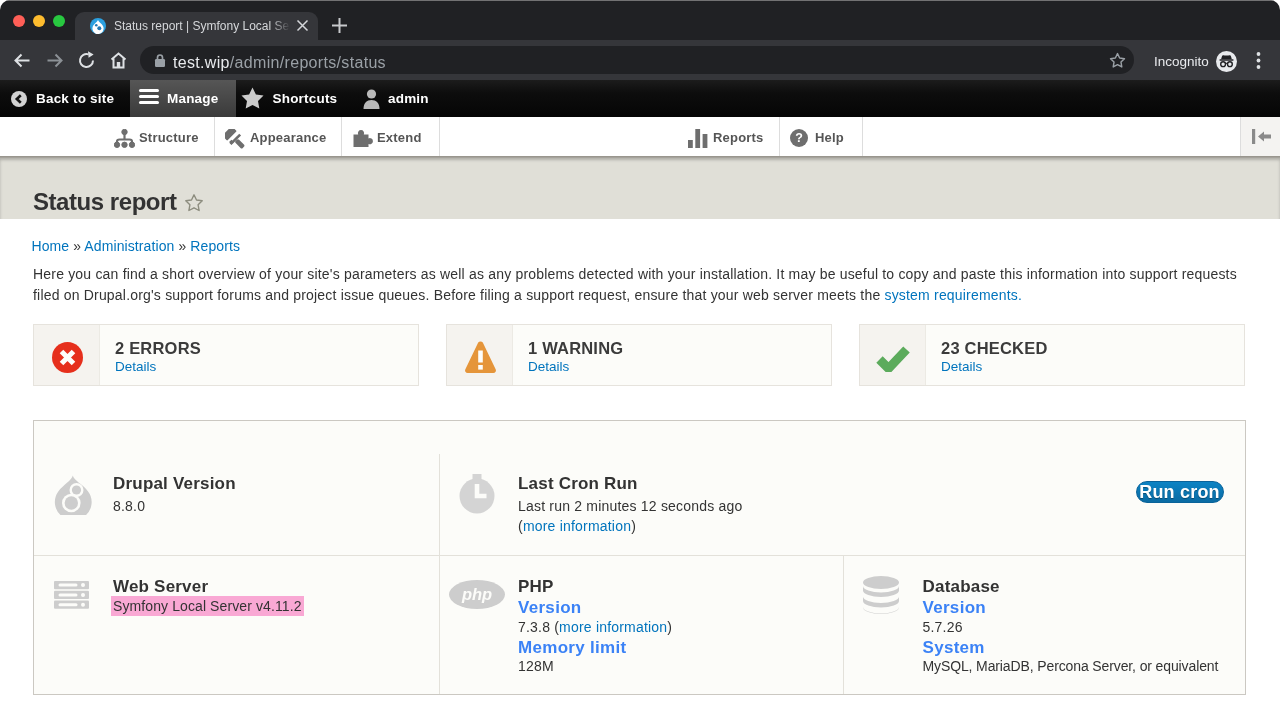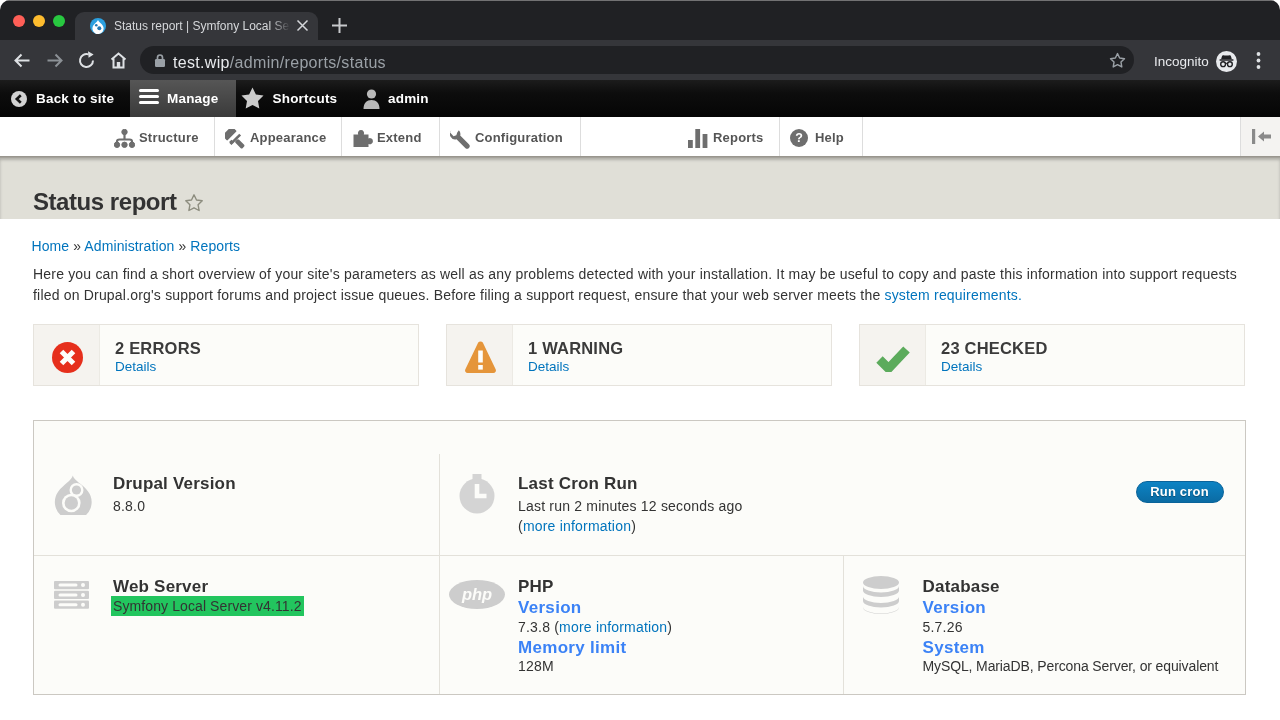--- a/index.html
+++ b/index.html
@@ -43,22 +43,22 @@
   
   #panel { left:33px; top:420px; width:1213px; height:275px; background:#fcfcf9; border:1px solid #cbc8c2; }
   #phead { position:absolute; left:0; top:0; width:1211px; height:33px; background:#f1f0ec; border-bottom:1px solid #cbc8c2;
            font-size:14px; font-weight:bold; color:#333; letter-spacing:.2px; line-height:33px; padding-left:9.5px; }
   .pdiv { position:absolute; background:#e3e1da; }
   .ptitle { position:absolute; font-size:17px; font-weight:bold; color:#333; letter-spacing:.2px; white-space:nowrap; }
   .pbold { position:absolute; font-size:17px; font-weight:bold; color:#3b82f6; letter-spacing:.3px; white-space:nowrap; }
   .ptext { position:absolute; font-size:14px; color:#333; letter-spacing:.2px; white-space:nowrap; }
   #runcron { position:absolute; left:1101.5px; top:59.5px; width:88px; height:22px; border-radius:11px;
      background:linear-gradient(to bottom,#0c83c4,#0b6ba3); border:1px solid #0a639a; color:#fff; font-weight:bold;
-     font-size:13px; text-align:center; line-height:20px; letter-spacing:.2px; text-shadow:0 1px 1px rgba(0,0,0,.35); }
-  .hilite { background:#22c55e; padding:2px 2px; margin-left:-2px; }
+     font-size:18px; text-align:center; line-height:20px; letter-spacing:.2px; text-shadow:0 1px 1px rgba(0,0,0,.35); }
+  .hilite { background:#f9a8d4; padding:2px 2px; margin-left:-2px; }
   svg { display:block; }
 </style>
 </head>
 <body>
 <div id="win">
 
   <div class="abs" id="tabbar"></div>
   <div class="abs" id="topline"></div>
   <div class="abs light" style="left:13px;background:#ff5f57;"></div>
   <div class="abs light" style="left:33px;background:#febc2e;"></div>
@@ -170,30 +170,20 @@
         </div>
         <div class="mtxt" style="left:35px;">Appearance</div>
       </div>
       <div class="mitem" style="left:342px;width:98px;">
         <div style="position:absolute;left:10px;top:12px;">
           <svg width="21" height="18" viewBox="0 0 21 18">
             <path d="M1.5 5.5 H6.2 A3.1 3.1 0 1 1 11.8 5.5 H16.5 V9.4 A3.1 3.1 0 1 1 16.5 15 V18 H1.5 Z" fill="#6e6e6e"></path>
           </svg>
         </div>
         <div class="mtxt" style="left:35px;">Extend</div>
-      </div>
-      <div class="mitem" style="left:440px;width:141px;">
-        <div style="position:absolute;left:10px;top:12px;">
-          <svg width="20" height="20" viewBox="0 0 20 20">
-            <g transform="rotate(-45 10 10)">
-              <path d="M10 -2.2 a5.3 5.3 0 0 0 -2.6 9.9 L7.4 20 a2.6 2.6 0 0 0 5.2 0 L12.6 7.7 a5.3 5.3 0 0 0 2.7 -4.6 L12.6 3.5 L10 4.8 L7.4 3.5 L7.6 -1.6 Z" fill="#6e6e6e"></path>
-            </g>
-          </svg>
-        </div>
-        <div class="mtxt" style="left:35px;">Configuration</div>
       </div>
       <div class="mitem" style="left:678px;width:102px;">
         <div style="position:absolute;left:10px;top:12px;">
           <svg width="20" height="19" viewBox="0 0 20 19">
             <g fill="#6e6e6e">
               <rect x="0" y="11" width="4.8" height="8"></rect>
               <rect x="7.3" y="0" width="4.8" height="19"></rect>
               <rect x="14.6" y="5" width="4.8" height="14"></rect>
             </g>
           </svg>

